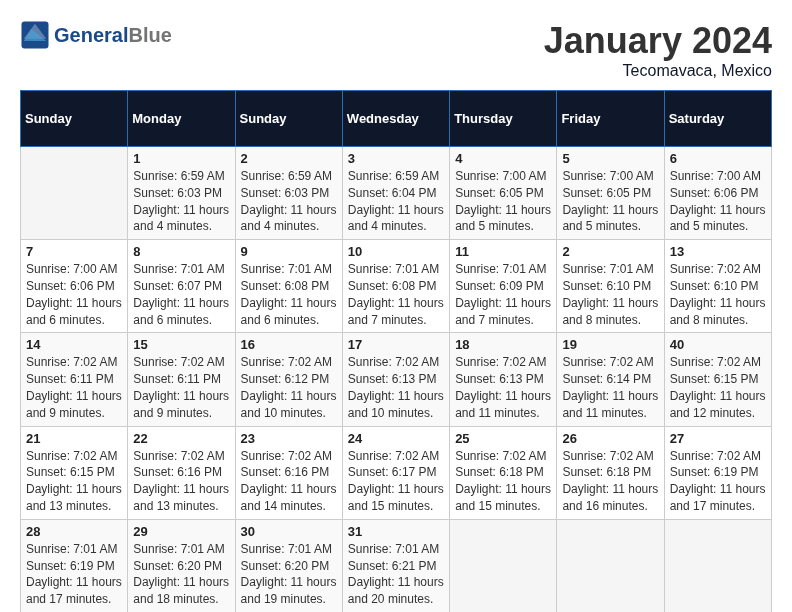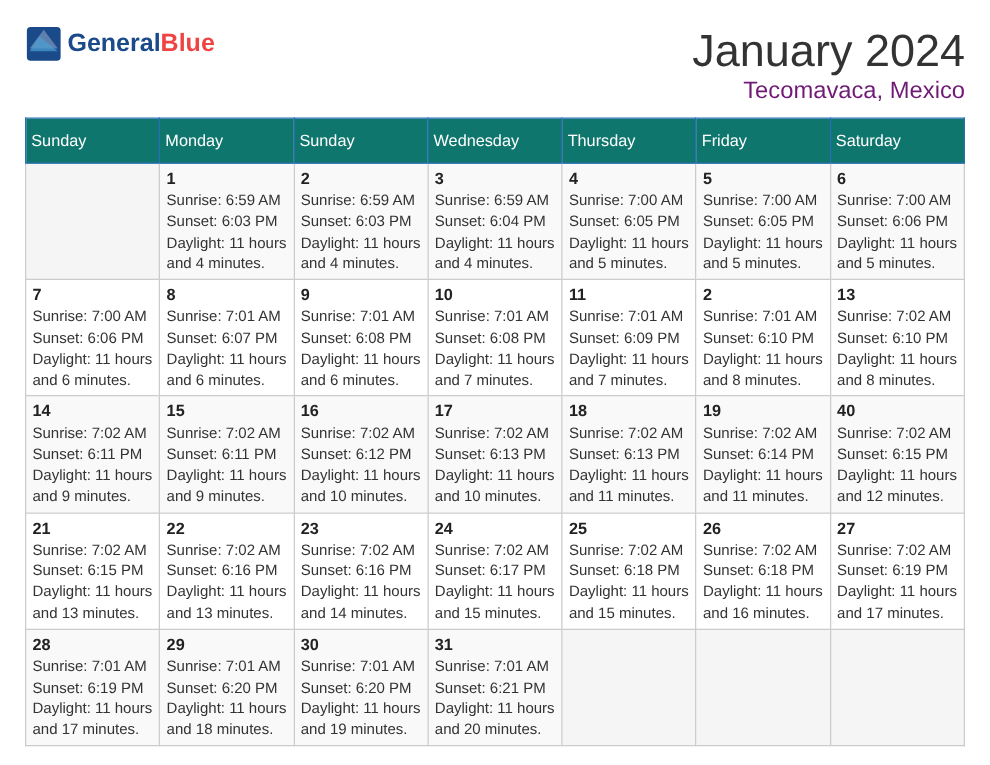--- a/index.html
+++ b/index.html
@@ -23,39 +23,39 @@
     .logo-icon {
       width: 30px;
       height: 30px;
       margin-right: 4px;
     }
     .title-area {
       text-align: right;
     }
     .calendar-title {
       font-size: 36px;
-      font-weight: normal;
+      font-weight: bold;
       color: #333;
     }
     .calendar-subtitle {
-      font-size: 19px;
-      color: #701a75;
+      font-size: 16px;
+      color: #0f172a;
     }
     table {
       width: 100%;
       border-collapse: collapse;
       font-size: 11px;
     }
     thead tr th {
-      background-color: #0f766e;
+      background-color: #0f172a;
       color: white;
-      padding: 10px 4px;
+      padding: 20px 4px;
       text-align: left;
       font-size: 13px;
-      font-weight: normal;
+      font-weight: bold;
       border: 1px solid #2a6db5;
     }
     tbody tr td {
       border: 1px solid #ccc;
       padding: 4px 5px;
       vertical-align: top;
       width: 107px;
       min-height: 80px;
     }
     .day-number {
@@ -85,21 +85,21 @@
 
 <div class="header-area">
   <div class="logo">
     <svg class="logo-icon" viewBox="0 0 40 40">
       <rect x="2" y="2" width="36" height="36" rx="4" fill="#1a4a8a"></rect>
       <polygon points="20,5 35,25 5,25" fill="white" opacity="0.3"></polygon>
       <polygon points="15,12 35,28 5,28" fill="#4a9fd4" opacity="0.7"></polygon>
     </svg>
     <div>
       <div style="font-size:20px;font-weight:bold;color:#1a4a8a;">
-        <span style="color:#1a4a8a;margin-top:20px;">General</span><span style="color:#ef4444;">Blue</span>
+        <span style="color:#1a4a8a;margin-top:20px;">General</span><span style="color:#737373;">Blue</span>
       </div>
     </div>
   </div>
   <div class="title-area">
     <div class="calendar-title">January 2024</div>
     <div class="calendar-subtitle">Tecomavaca, Mexico</div>
   </div>
 </div>
 
 <table>

